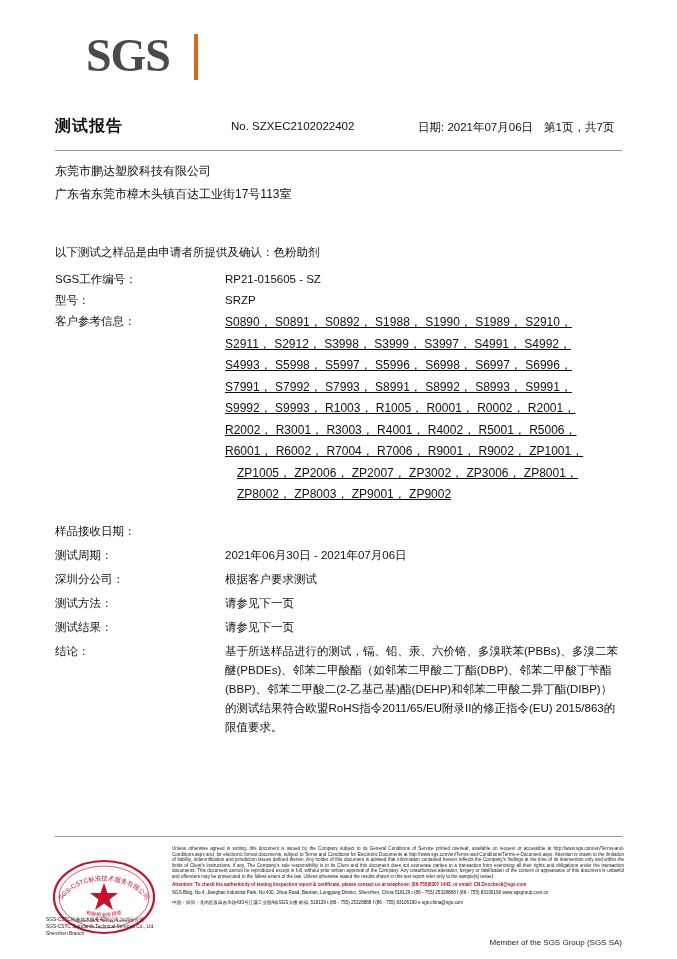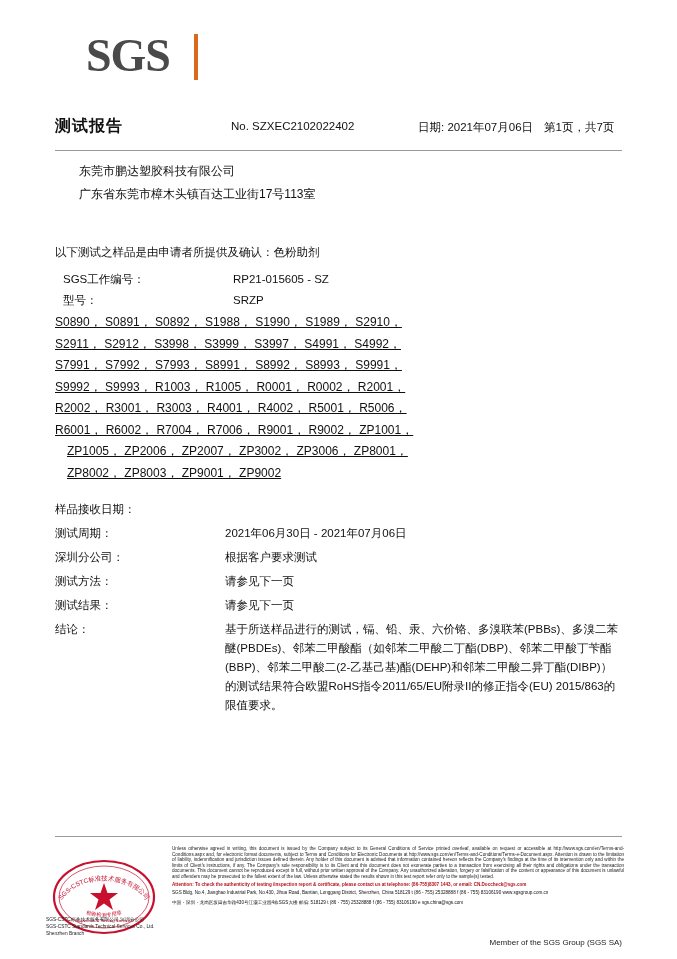--- a/index.html
+++ b/index.html
@@ -96,21 +96,20 @@
   .company {
     position: absolute;
     left: 55px;
     top: 160px;
     width: 567px;
   }
   .company div {
     font-size: 12px;
     line-height: 23px;
     color: #111;
-    margin-left: 24px;
   }
   
   .intro {
     position: absolute;
     left: 55px;
     top: 245px;
     font-size: 11.5px;
     color: #111;
   }
   
@@ -143,21 +142,21 @@
     font-size: 12px;
     line-height: 21.5px;
     color: #111;
     white-space: nowrap;
     text-decoration: underline;
   }
   .ref-lines div.indent {
     padding-left: 12px;
   }
   .block-gap { height: 10px; }
-  .field-row.tight { margin-bottom: 3px; margin-left: 8px; }
+  .field-row.tight { margin-bottom: 3px; }
   .conclusion-text {
     font-size: 11.5px;
     line-height: 19px;
     color: #111;
   }
   
   .footer-sep {
     position: absolute;
     left: 55px;
     top: 836px;
@@ -242,23 +241,25 @@
       <div class="field-label">SGS工作编号：</div>
       <div class="field-value">RP21-015605 - SZ</div>
     </div>
 
     <div class="field-row tight">
       <div class="field-label">型号：</div>
       <div class="field-value">SRZP</div>
     </div>
 
     <div class="field-row">
+      <div class="field-label">客户参考信息：</div>
       <div class="field-value ref-lines">
         <div>S0890， S0891， S0892， S1988， S1990， S1989， S2910，</div>
         <div>S2911， S2912， S3998， S3999， S3997， S4991， S4992，</div>
+        <div>S4993， S5998， S5997， S5996， S6998， S6997， S6996，</div>
         <div>S7991， S7992， S7993， S8991， S8992， S8993， S9991，</div>
         <div>S9992， S9993， R1003， R1005， R0001， R0002， R2001，</div>
         <div>R2002， R3001， R3003， R4001， R4002， R5001， R5006，</div>
         <div>R6001， R6002， R7004， R7006， R9001， R9002， ZP1001，</div>
         <div class="indent">ZP1005， ZP2006， ZP2007， ZP3002， ZP3006， ZP8001，</div>
         <div class="indent">ZP8002， ZP8003， ZP9001， ZP9002</div>
       </div>
     </div>
 
     <div class="block-gap"></div>

